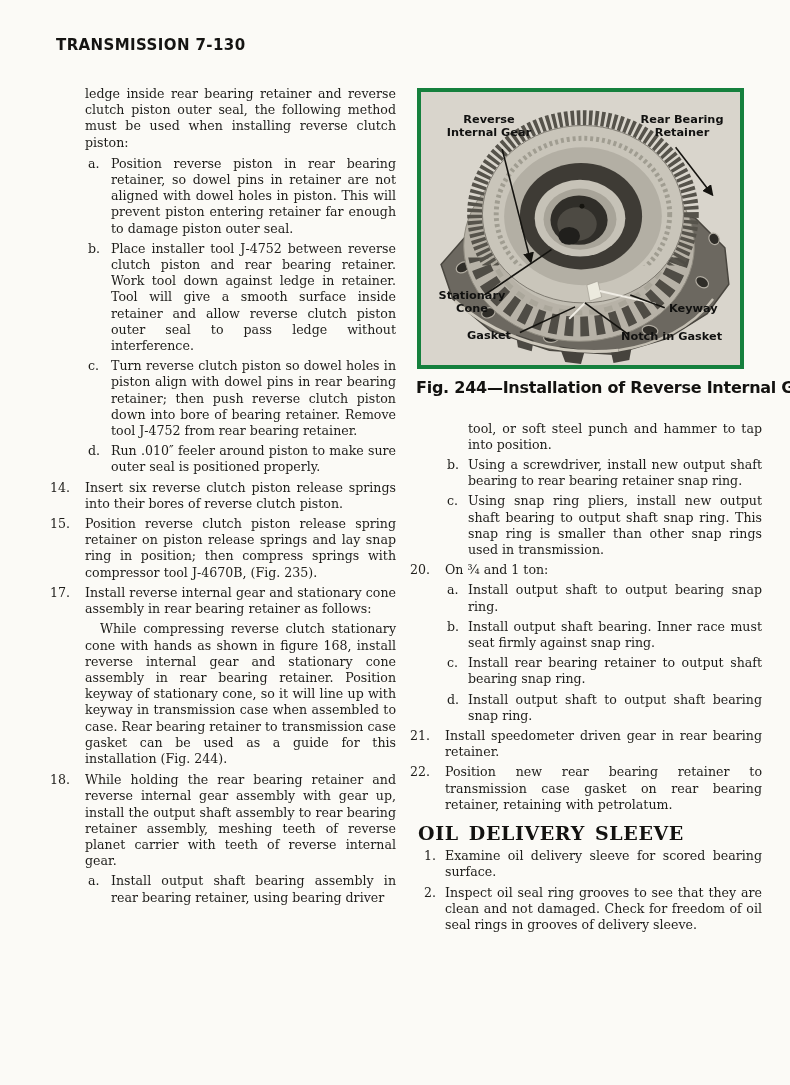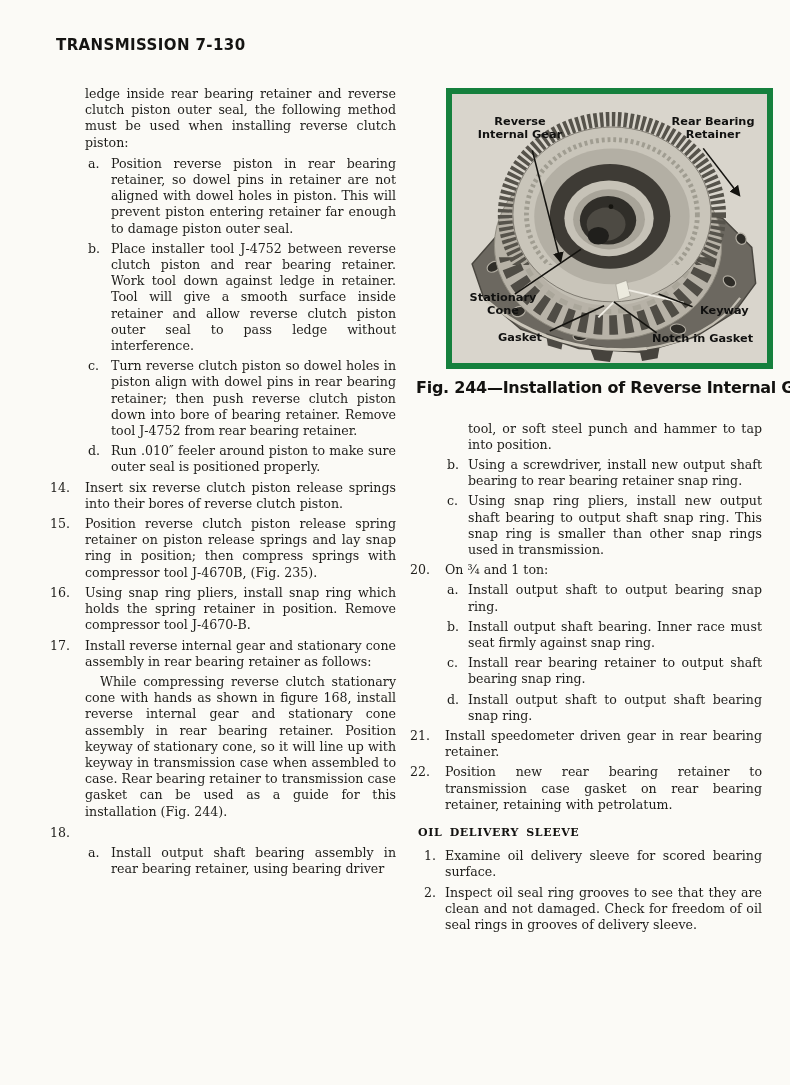--- a/index.html
+++ b/index.html
@@ -36,31 +36,30 @@
   .col-right .cont-para { margin-left:58px; text-align:justify; margin-bottom:4px; }
 
   .important {
     font-family:"DejaVu Sans", sans-serif; font-weight:bold;
     font-size:12.3px; line-height:17px;
     margin:8px 0 8px 33px; text-align:justify;
     color:#141310;
   }
   .oil-heading {
     font-family:"DejaVu Serif", serif; font-weight:bold;
-    font-size:11px; letter-spacing:.6px; word-spacing:3px;
+    font-size:19px; letter-spacing:.6px; word-spacing:3px;
     margin:12px 0 7px 8px; color:#131210;
   }
 
   
   .figure {
     position:absolute; left:417px; top:88px;
     width:327px; height:281px;
-    border:6px solid #15803d; background:#d9d5cc;
+    border:4px solid #15803d; background:#d9d5cc;
     box-sizing:border-box;
-    margin-left:29px;
   }
   .figure svg { position:absolute; left:0; top:0; width:100%; height:100%; }
   .fig-label {
     position:absolute;
     font-family:"DejaVu Sans", sans-serif; font-weight:bold;
     font-size:11.3px; line-height:1.13; text-align:center;
     white-space:pre-line; color:#111110;
   }
   .lbl-rig  { left:10px;  top:22px;  width:116px; }
   .lbl-rbr  { left:202px; top:22px;  width:118px; }
@@ -102,32 +101,29 @@
 
   <div class="li">
     <span class="num">14.</span>
     <span class="txt">Insert six reverse clutch piston release springs into their bores of reverse clutch piston.</span>
   </div>
   <div class="li">
     <span class="num">15.</span>
     <span class="txt">Position reverse clutch piston release spring retainer on piston release springs and lay snap ring in position; then compress springs with compressor tool J-4670B, (Fig. 235).</span>
   </div>
   <div class="li">
-    <span class="num">16.</span>
-    <span class="txt">Using snap ring pliers, install snap ring which holds the spring retainer in position. Remove compressor tool J-4670-B.</span>
-  </div>
-  <div class="li">
     <span class="num">17.</span>
     <span class="txt">Install reverse internal gear and stationary cone assembly in rear bearing retainer as follows:</span>
   </div>
 
   <p class="para hang-indent first-indent">While compressing reverse clutch stationary cone with hands as shown in figure 168, install reverse internal gear and stationary cone assembly in rear bearing retainer. Position keyway of stationary cone, so it will line up with keyway in transmission case when assembled to case. Rear bearing retainer to transmission case gasket can be used as a guide for this installation (Fig. 244).</p>
 
   <div class="li">
     <span class="num">18.</span>
+    <span class="txt">While holding the rear bearing retainer and reverse internal gear assembly with gear up, install the output shaft assembly to rear bearing retainer assembly, meshing teeth of reverse planet carrier with teeth of reverse internal gear.</span>
   </div>
   <div class="li sub">
     <span class="num">a.</span>
     <span class="txt">Install output shaft bearing assembly in rear bearing retainer, using bearing driver</span>
   </div>
 </div>
 
 <div class="figure">
   <svg viewBox="0 0 323 277">
     <defs>

